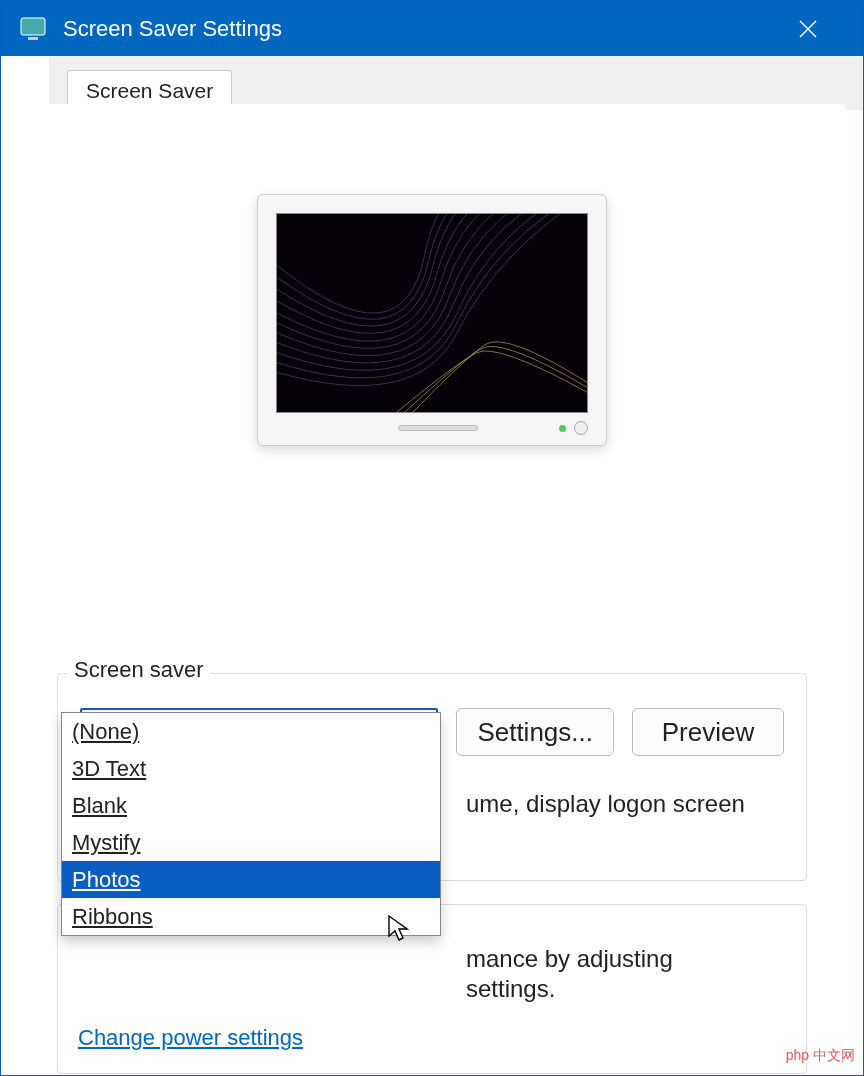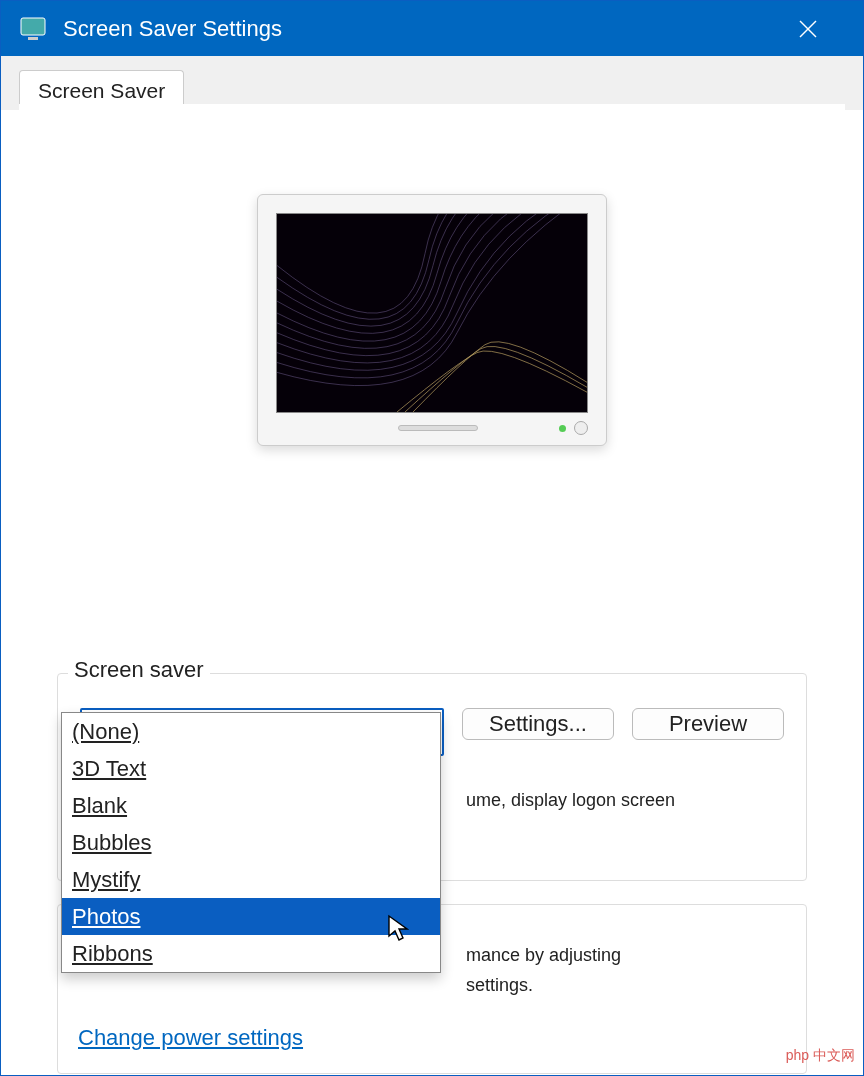--- a/index.html
+++ b/index.html
@@ -4,21 +4,21 @@
 <style>
   * { box-sizing: border-box; font-family: "Segoe UI", Arial, sans-serif; }
   body { margin: 0; width: 864px; height: 1076px; background: #fff; overflow: hidden; }
   .window { width: 864px; height: 1076px; border: 1px solid #0a5ec1; display: flex; flex-direction: column; }
   .titlebar { background: #0067c0; height: 55px; color: #fff; display: flex; align-items: center; padding: 0 26px 0 18px; font-size: 22px; }
   .titlebar .icon-slot { width: 30px; height: 30px; margin-right: 14px; position: relative; }
   .titlebar .title-text { flex: 1; }
   .titlebar .close { width: 58px; height: 100%; display:flex; align-items:center; justify-content:center; }
   .titlebar .close svg { width: 22px; height: 22px; stroke:#fff; stroke-width:1.4; }
 
-  .client { flex:1; background:#fff; position:relative; border-top: none; }
+  .client { flex:1; background:#fff; position:relative; border-top: none; padding-left: 48px; }
   .tabstrip { height: 54px; background:#f0f0f0; border-bottom: 0; position: relative;}
   .tab { position:absolute; left:18px; top:14px; height:40px; padding:0 18px; background:#fff; border:1px solid #ccc; border-bottom:none; border-radius:4px 4px 0 0; display:flex; align-items:center; font-size:21px; color:#222; }
   .tabpage { position:absolute; left:18px; right:18px; top:48px; bottom:68px; background:#fff; border:0; }
 
   .preview-area { display:flex; justify-content:center; padding-top:90px; }
   .monitor { width:350px; }
   .monitor-frame { background: #f5f5f5; border:1px solid #ccc; border-radius:6px; padding:18px 18px 10px 18px; box-shadow: 0 4px 12px rgba(0,0,0,0.15);}
   .monitor-screen { background:#000; width:100%; height:200px; position:relative; overflow:hidden; border:1px solid #888;}
   .monitor-slot { width:80px; height:6px; background:#ddd; border:1px solid #bbb; border-radius:3px; margin:0 auto;}
   .monitor-led { width:7px; height:7px; background:#5c5; border-radius:50%; }
@@ -27,23 +27,23 @@
 
   .groupbox { position:absolute; left:38px; right:38px; border:1px solid #ddd; border-radius:4px; padding:34px 22px 24px 22px; }
   .groupbox .legend { position:absolute; top:-17px; left:10px; background:#fff; padding:0 6px; font-size:22px; color:#222; }
   .grp-ss { top:569px; height:208px; }
   .grp-pm { top:800px; height:170px; }
 
   .row { display:flex; gap:18px; align-items:stretch; }
   .combo { flex:1; height:48px; border:2px solid #0a5ec1; border-radius:2px; position:relative; background:#fff; display:flex; align-items:center; padding:0 14px; font-size:22px; color:#222;}
   .combo .chev { position:absolute; right:12px; top:50%; transform:translateY(-50%); width:18px; height:18px; }
   .combo .chev svg { stroke:#555; stroke-width:1.6; fill:none; }
-  .winbtn { height:32px; min-width:152px; border:1px solid #bbb; border-radius:6px; background:#fdfdfd; font-size:22px; color:#222; display:flex; align-items:center; justify-content:center; padding:0 20px; }
+  .winbtn { height:48px; min-width:152px; border:1px solid #bbb; border-radius:6px; background:#fdfdfd; font-size:26px; color:#222; display:flex; align-items:center; justify-content:center; padding:0 20px; }
   .winbtn.primary { border:2px solid #0a5ec1; }
-  .body-text { font-size:18px; color:#222; line-height:1.35; }
+  .body-text { font-size:24px; color:#222; line-height:1.35; }
   .link { font-size:22px; color:#0067c0; text-decoration:underline; display:inline-block; margin-top:12px; }
   .logon-frag { position:absolute; top:114px; left:408px; }
 
   
   .dropdown { position:absolute; left:60px; top:656px; width:380px; border:1px solid #888; background:#fff; box-shadow:0 6px 12px rgba(0,0,0,0.2); z-index:10;}
   .dropdown .opt { padding:2px 10px; font-size:22px; color:#222; line-height:1.5;text-decoration:underline;}
   .dropdown .opt.selected { background:#0a5ec1; color:#fff; }
   .cursor { position:absolute; left:386px; top:858px; z-index:20; }
 
   .footer { position:absolute; left:0; right:0; bottom:0; height:66px; border-top:1px solid #ddd; background:#f0f0f0; display:flex; align-items:center; justify-content:flex-end; gap:14px; padding:0 18px; }
@@ -142,21 +142,20 @@
         <div class="body-text" style="position:absolute; left:408px; top:38px;">mance by adjusting</div>
         <div class="body-text" style="position:absolute; left:408px; top:68px;">settings.</div>
         <a class="link" style="position:absolute; left:20px; top:108px;">Change power settings</a>
       </div>
     </div>
 
     <div class="dropdown" id="dd">
         <div class="opt">(None)</div>
         <div class="opt">3D Text</div>
         <div class="opt">Blank</div>
-        <div class="opt">Bubbles</div>
         <div class="opt">Mystify</div>
         <div class="opt selected">Photos</div>
         <div class="opt">Ribbons</div>
       </div>
 
     <div class="cursor">
       <svg width="22" height="28" viewBox="0 0 22 28">
         <path d="M2 2 L2 22 L8 17 L12 26 L16 24 L12 15 L20 15 Z" fill="#fff" stroke="#000" stroke-width="1.4"></path>
       </svg>
     </div>

